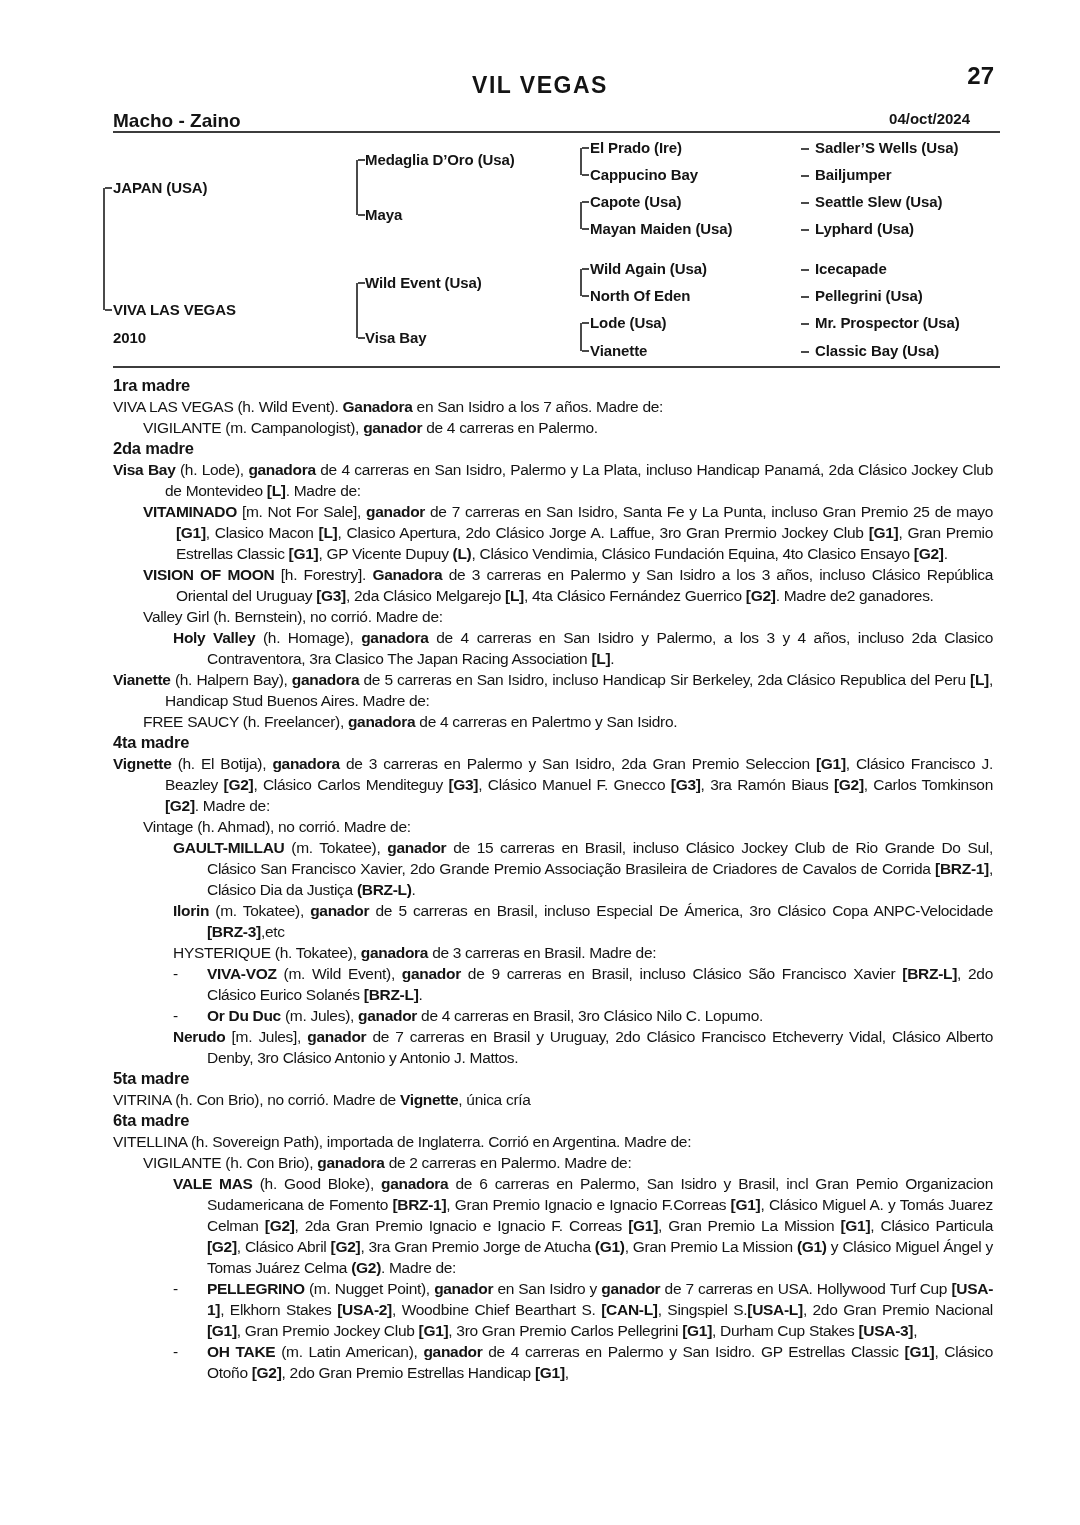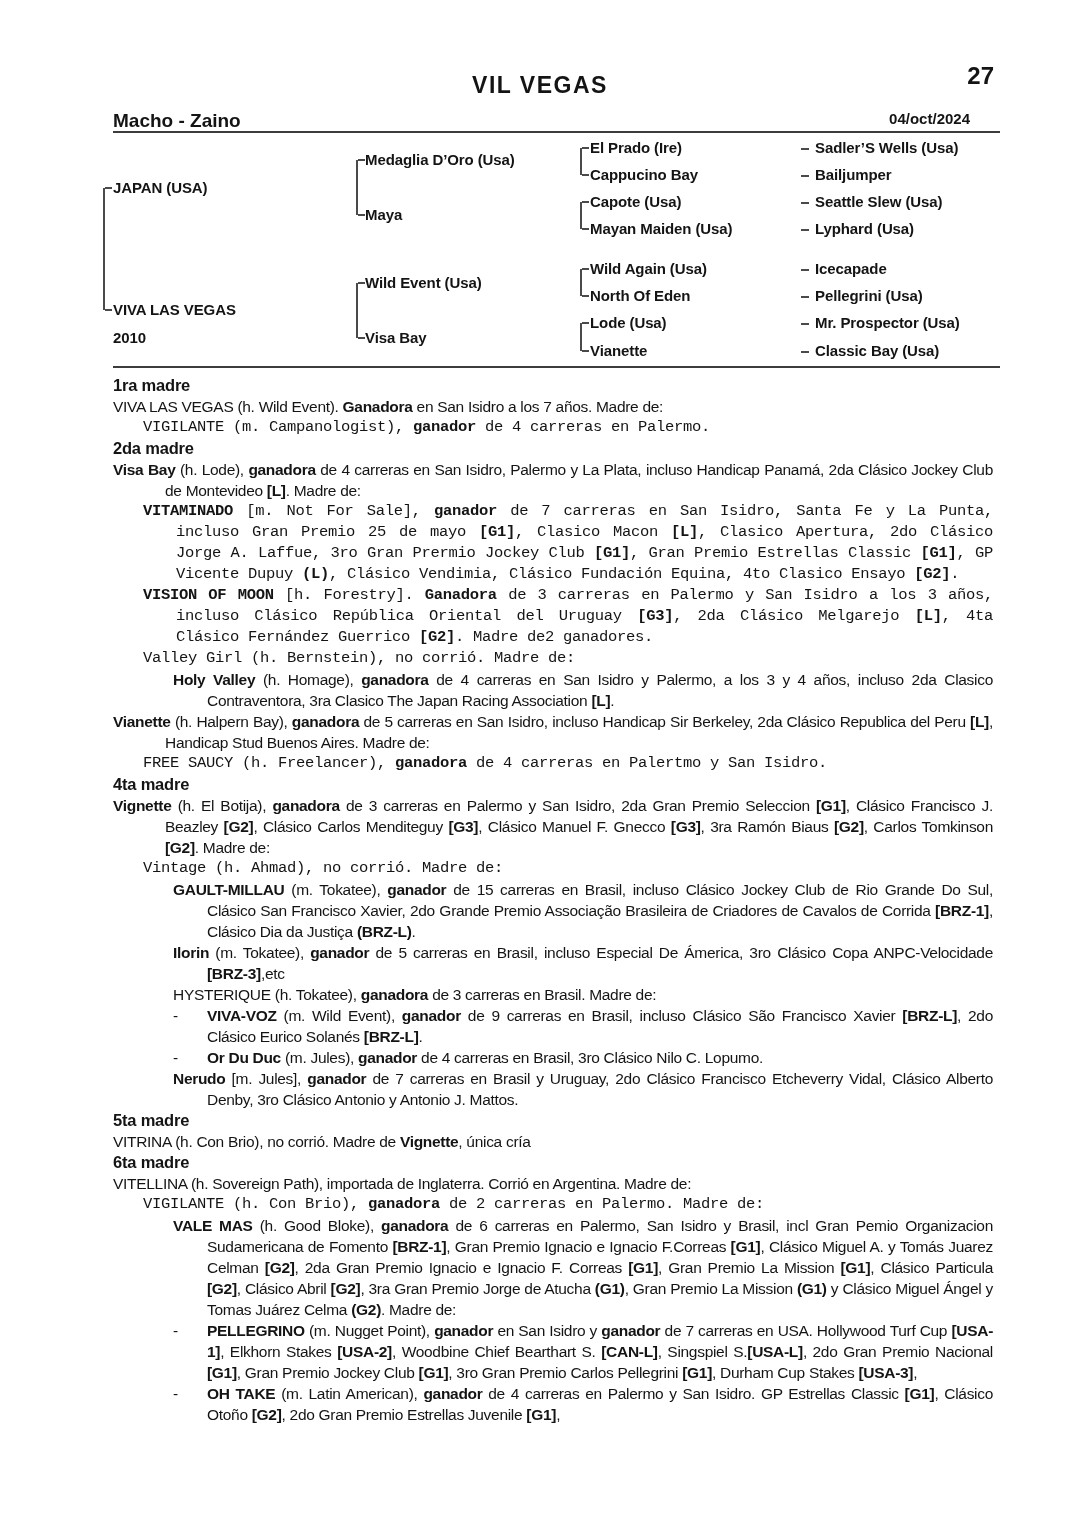--- a/index.html
+++ b/index.html
@@ -21,21 +21,21 @@
   .bracket:before,.bracket:after{content:"";position:absolute;left:0;width:7px;height:0;
             border-top:2px solid #4a4a4a;}
   .bracket:before{top:-1px;} .bracket:after{bottom:-1px;}
   .tick{position:absolute;width:8px;height:0;border-top:2px solid #4a4a4a;}
   
   .family{position:absolute;top:375px;left:113px;width:880px;
           font-size:15.5px;line-height:21px;letter-spacing:-0.3px;}
   .family h3{margin:0;font-size:16.5px;line-height:21px;font-weight:bold;letter-spacing:-0.2px;}
   .family p{margin:0;text-align:justify;}
   .family p.l0{padding-left:52px;text-indent:-52px;}
-  .family p.l1{padding-left:63px;text-indent:-33px;font-family:Liberation Mono, monospace;}
+  .family p.l1{padding-left:63px;text-indent:-33px;}
   .family p.l2{padding-left:94px;text-indent:-34px;}
   .family b{font-weight:bold;}
   .dash{display:inline-block;width:34px;text-indent:0;}
 </style>
 </head>
 <body>
 
 <div class="page">
   <div class="title">VIL VEGAS</div>
   <div class="hipnum">27</div>
@@ -107,15 +107,15 @@
       <p class="l2"><span class="dash">-</span><b>VIVA-VOZ</b><span> (m. Wild Event), </span><b>ganador</b><span> de 9 carreras en Brasil, incluso Clásico São Francisco Xavier </span><b>[BRZ-L]</b><span>, 2do Clásico Eurico Solanés </span><b>[BRZ-L]</b><span>.</span></p>
       <p class="l2"><span class="dash">-</span><b>Or Du Duc</b><span> (m. Jules), </span><b>ganador</b><span> de 4 carreras en Brasil, 3ro Clásico Nilo C. Lopumo.</span></p>
       <p class="l2"><b>Nerudo</b><span> [m. Jules], </span><b>ganador</b><span> de 7 carreras en Brasil y Uruguay, 2do Clásico Francisco Etcheverry Vidal, Clásico Alberto Denby, 3ro Clásico Antonio y Antonio J. Mattos.</span></p>
       <h3>5ta madre</h3>
       <p class="l0"><span>VITRINA (h. Con Brio), no corrió. Madre de </span><b>Vignette</b><span>, única cría</span></p>
       <h3>6ta madre</h3>
       <p class="l0"><span>VITELLINA (h. Sovereign Path), importada de Inglaterra. Corrió en Argentina. Madre de:</span></p>
       <p class="l1"><span>VIGILANTE (h. Con Brio), </span><b>ganadora</b><span> de 2 carreras en Palermo. Madre de:</span></p>
       <p class="l2"><b>VALE MAS</b><span> (h. Good Bloke), </span><b>ganadora</b><span> de 6 carreras en Palermo, San Isidro y Brasil, incl Gran Pemio Organizacion Sudamericana de Fomento </span><b>[BRZ-1]</b><span>, Gran Premio Ignacio e Ignacio F.Correas </span><b>[G1]</b><span>, Clásico Miguel A. y Tomás Juarez Celman </span><b>[G2]</b><span>, 2da Gran Premio Ignacio e Ignacio F. Correas </span><b>[G1]</b><span>, Gran Premio La Mission </span><b>[G1]</b><span>, Clásico Particula </span><b>[G2]</b><span>, Clásico Abril </span><b>[G2]</b><span>, 3ra Gran Premio Jorge de Atucha </span><b>(G1)</b><span>, Gran Premio La Mission </span><b>(G1)</b><span> y Clásico Miguel Ángel y Tomas Juárez Celma </span><b>(G2)</b><span>. Madre de:</span></p>
       <p class="l2"><span class="dash">-</span><b>PELLEGRINO</b><span> (m. Nugget Point), </span><b>ganador</b><span> en San Isidro y </span><b>ganador</b><span> de 7 carreras en USA. Hollywood Turf Cup </span><b>[USA-1]</b><span>, Elkhorn Stakes </span><b>[USA-2]</b><span>, Woodbine Chief Bearthart S. </span><b>[CAN-L]</b><span>, Singspiel S.</span><b>[USA-L]</b><span>, 2do Gran Premio Nacional </span><b>[G1]</b><span>, Gran Premio Jockey Club </span><b>[G1]</b><span>, 3ro Gran Premio Carlos Pellegrini </span><b>[G1]</b><span>, Durham Cup Stakes </span><b>[USA-3]</b><span>,</span></p>
-      <p class="l2"><span class="dash">-</span><b>OH TAKE</b><span> (m. Latin American), </span><b>ganador</b><span> de 4 carreras en Palermo y San Isidro. GP Estrellas Classic </span><b>[G1]</b><span>, Clásico Otoño </span><b>[G2]</b><span>, 2do Gran Premio Estrellas Juvenile </span><b>[G1]</b><span>,</span></p>
+      <p class="l2"><span class="dash">-</span><b>OH TAKE</b><span> (m. Latin American), </span><b>ganador</b><span> de 4 carreras en Palermo y San Isidro. GP Estrellas Classic </span><b>[G1]</b><span>, Clásico Otoño </span><b>[G2]</b><span>, 2do Gran Premio Estrellas Handicap </span><b>[G1]</b><span>,</span></p>
     </div>
 </div>
 
 </body></html>

